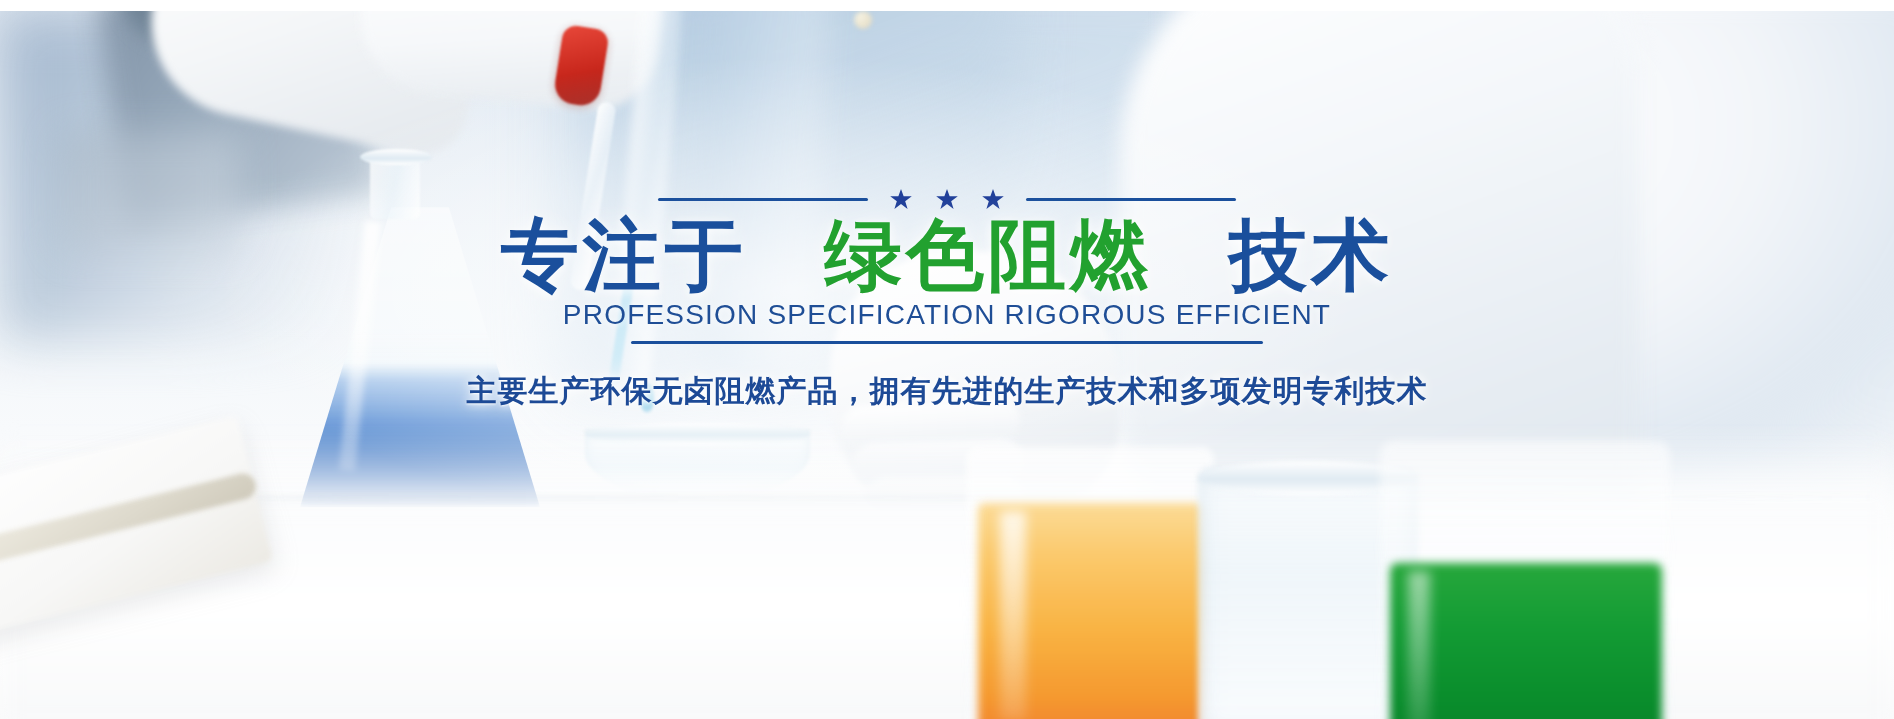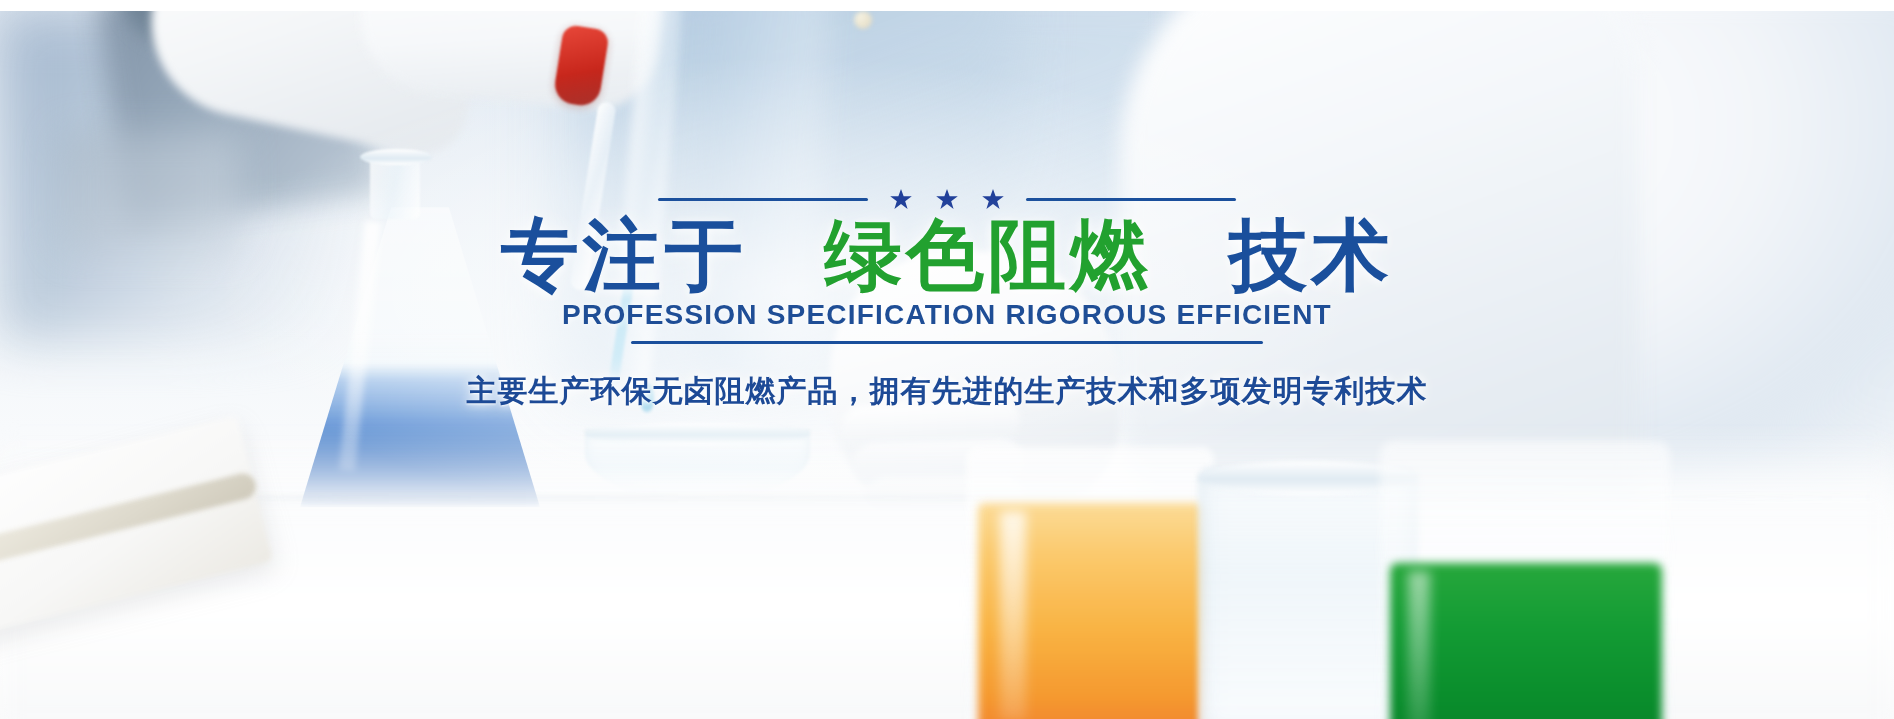--- a/index.html
+++ b/index.html
@@ -384,21 +384,21 @@
     width:632px; height:3px;
     background:#1a4f9c;
     border-radius:2px;
   }
 
   
   .strapline{
     position:absolute;
     top:288px; left:0; width:1894px;
     font-size:28px;
-    font-weight:bold;
+    font-weight:normal;
     letter-spacing:1.2px;
     color:#1f4e96;
     white-space:nowrap;
     text-shadow:0 1px 6px rgba(255,255,255,.9);
   }
 
   
   .description{
     position:absolute;
     top:360px; left:0; width:1894px;

